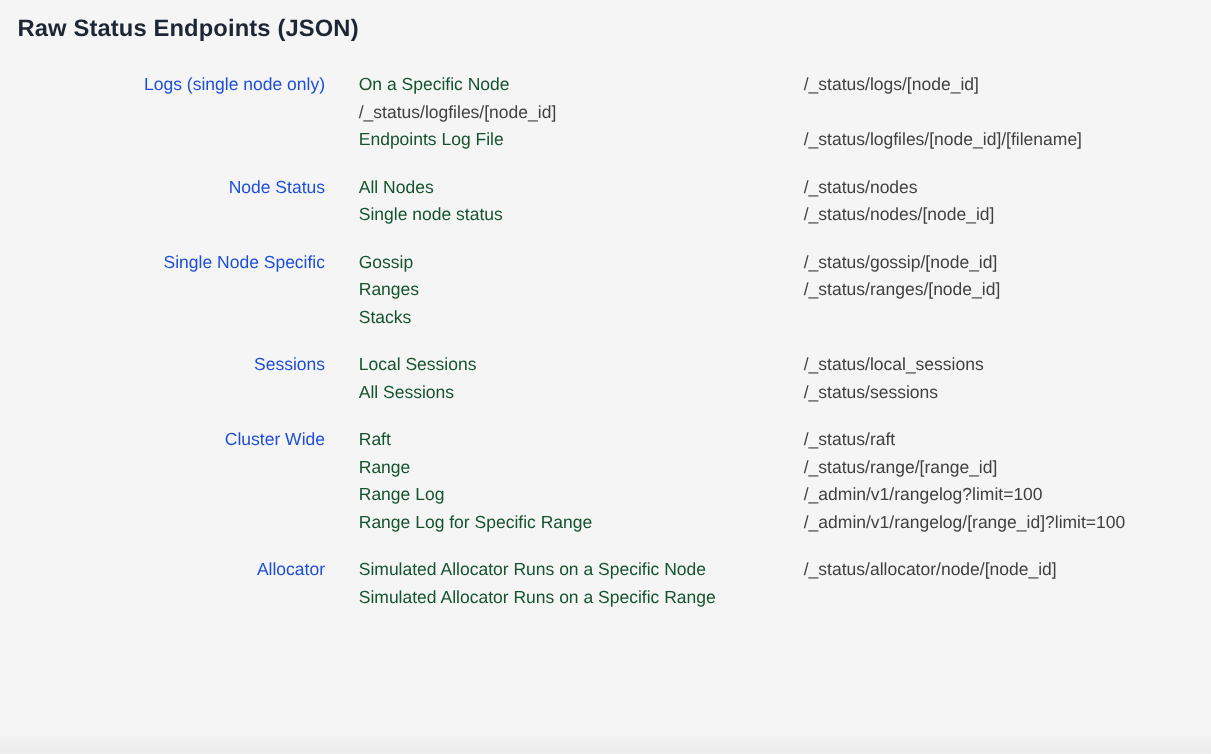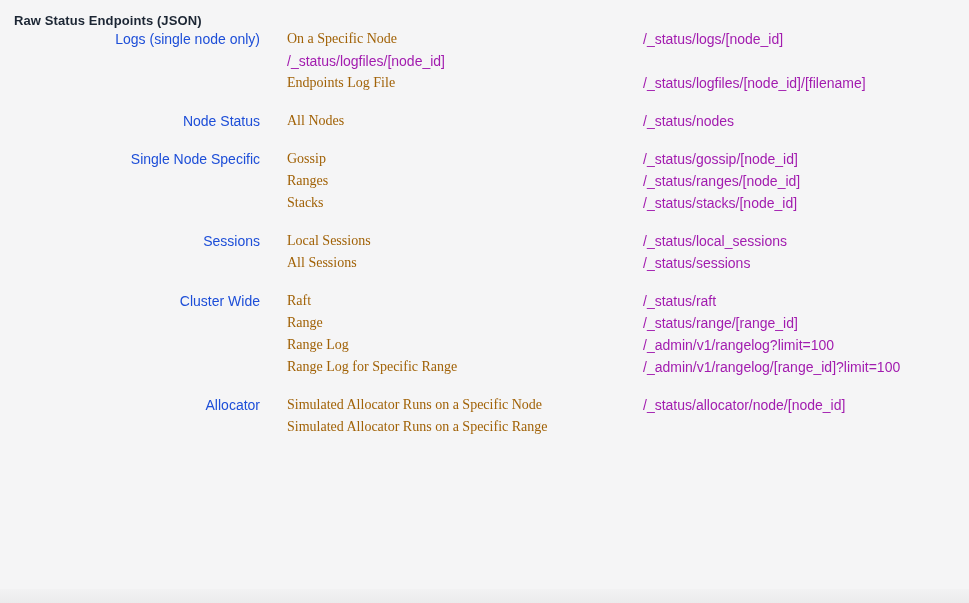--- a/index.html
+++ b/index.html
@@ -10,24 +10,25 @@
     font-family: "Liberation Sans", sans-serif;
   }
   body {
     position: relative;
     background: #f5f5f6;
   }
   .page {
     padding: 13px 0 0 14px;
   }
   .page-title {
-    font-size: 13px;
+    font-size: 19px;
     font-weight: 700;
     letter-spacing: 0.1px;
     color: #1c2634;
+    margin-bottom: 21px;
   }
   .endpoint-groups { }
   .group {
     display: flex;
     align-items: flex-start;
     margin-bottom: 16px;
   }
   .category {
     flex: 0 0 246px;
     text-align: right;
@@ -39,29 +40,28 @@
     flex: 1;
     margin-left: 27px;
   }
   .row {
     display: flex;
     line-height: 22px;
   }
   .link {
     flex: 0 0 356px;
     font-size: 14px;
-    color: #a16207;
+    color: #14532d;
     text-decoration: none;
     cursor: pointer;
-    font-family: Liberation Serif, serif;
   }
   .path {
     flex: 1;
     font-size: 14px;
-    color: #a21caf;
+    color: #404040;
   }
   .footer-strip {
     position: absolute;
     left: 0;
     bottom: 0;
     width: 100%;
     height: 14px;
     background: linear-gradient(to bottom, #f2f2f3, #ebebec);
   }
 </style>
@@ -92,39 +92,42 @@
 
 
   <div class="group">
     <div class="category">Node Status</div>
     <div class="rows">
   <div class="row">
     <a class="link">All Nodes</a>
     <span class="path">/_status/nodes</span>
   </div>
 
+  <div class="row">
+    <a class="link">Single node status</a>
+    <span class="path">/_status/nodes/[node_id]</span>
+  </div>
 </div>
   </div>
 
   <div class="group">
     <div class="category">Single Node Specific</div>
     <div class="rows">
   <div class="row">
     <a class="link">Gossip</a>
     <span class="path">/_status/gossip/[node_id]</span>
   </div>
 
   <div class="row">
     <a class="link">Ranges</a>
     <span class="path">/_status/ranges/[node_id]</span>
   </div>
 
   <div class="row">
     <a class="link">Stacks</a>
-    <span class="path">/_status/stacks/[node_id]</span>
   </div>
 
 </div>
   </div>
 
   <div class="group">
     <div class="category">Sessions</div>
     <div class="rows">
   <div class="row">
     <a class="link">Local Sessions</a>

